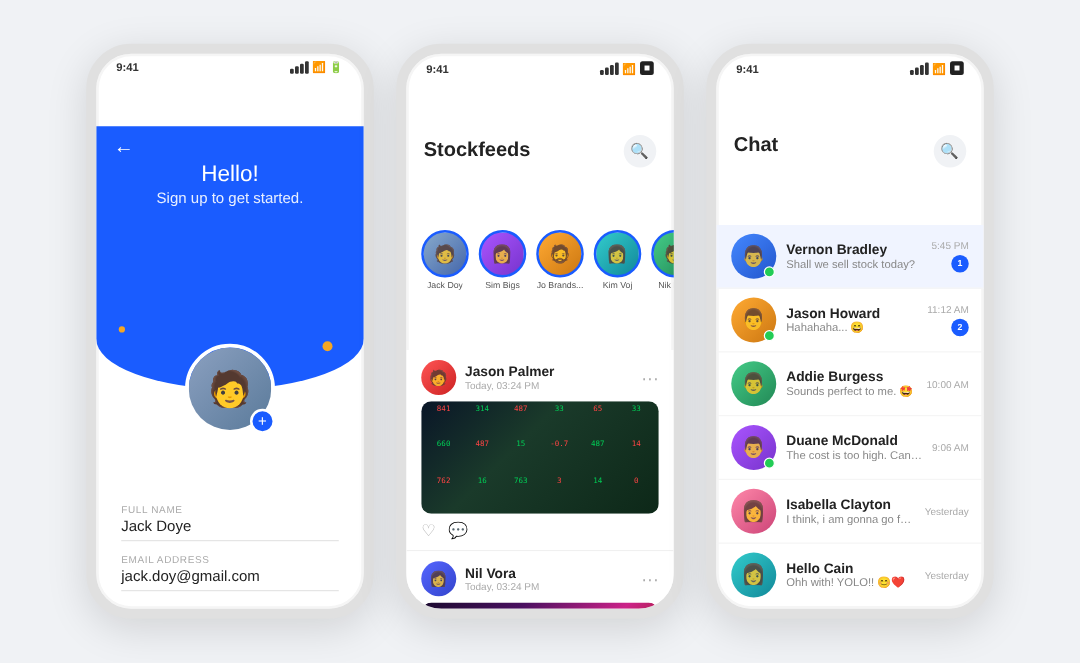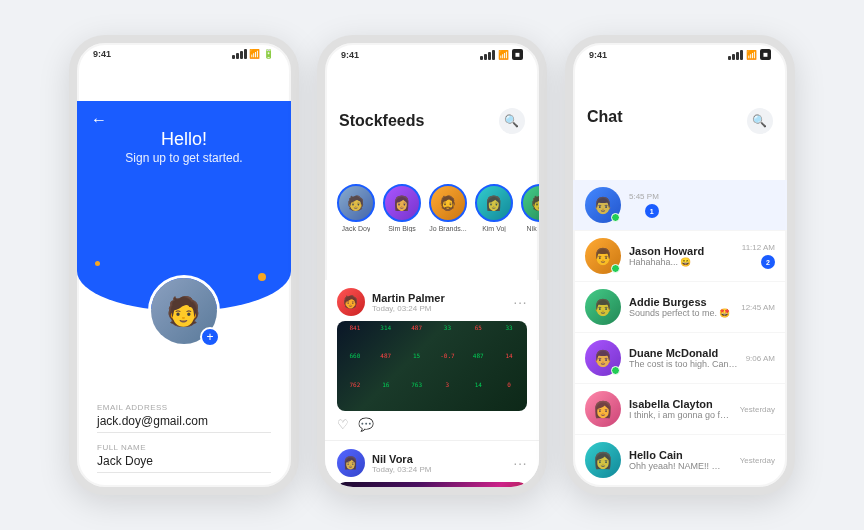--- a/index.html
+++ b/index.html
@@ -460,26 +460,26 @@
         <div class="avatar-img av-blue">
           <span style="font-size:28px;">🧑</span>
         </div>
       </div>
       <div class="add-btn">+</div>
     </div>
   </div>
 
   <div class="form-section">
     <div>
+      <div class="field-label">FULL NAME</div>
+      <div class="field-value">Jack Doye</div>
+    </div>
+    <div>
       <div class="field-label">EMAIL ADDRESS</div>
       <div class="field-value">jack.doy@gmail.com</div>
-    </div>
-    <div>
-      <div class="field-label">FULL NAME</div>
-      <div class="field-value">Jack Doye</div>
     </div>
   </div>
 </div>
 
 <div class="phone phone2">
 
   <div class="phone-notch-bar">
     <span>9:41</span>
     <div class="status-icons">
       <span style="display:flex;gap:1px;align-items:flex-end;">
@@ -532,21 +532,21 @@
   </div>
 
   <div class="feed-scroll">
 
     <div class="post-card">
       <div class="post-header">
         <div class="post-avatar av-red">
           <div class="person-silhouette" style="font-size:12px;">🧑</div>
         </div>
         <div>
-          <div class="post-author">Martin Palmer</div>
+          <div class="post-author">Jason Palmer</div>
           <div class="post-time">Today, 03:24 PM</div>
         </div>
         <div class="post-more">···</div>
       </div>
       <div class="post-image">
         <div class="stock-image">
           <div class="stock-numbers">
             <span class="stock-num red">841</span>
             <span class="stock-num">314</span>
             <span class="stock-num red">487</span>
@@ -616,20 +616,24 @@
 
   <div class="chat-list">
 
     <div class="chat-item active">
       <div class="chat-avatar-wrap">
         <div class="chat-avatar av-blue">
           <div class="person-silhouette" style="font-size:16px;">👨</div>
         </div>
         <div class="online-dot"></div>
       </div>
+      <div class="chat-content">
+        <div class="chat-name">Vernon Bradley</div>
+        <div class="chat-preview">Shall we sell stock today?</div>
+      </div>
       <div class="chat-meta">
         <div class="chat-time">5:45 PM</div>
         <div class="badge">1</div>
       </div>
     </div>
 
     <div class="chat-item">
       <div class="chat-avatar-wrap">
         <div class="chat-avatar av-orange">
           <div class="person-silhouette" style="font-size:16px;">👨</div>
@@ -650,21 +654,21 @@
       <div class="chat-avatar-wrap">
         <div class="chat-avatar av-green">
           <div class="person-silhouette" style="font-size:16px;">👨</div>
         </div>
       </div>
       <div class="chat-content">
         <div class="chat-name">Addie Burgess</div>
         <div class="chat-preview">Sounds perfect to me. 🤩</div>
       </div>
       <div class="chat-meta">
-        <div class="chat-time">12:45 AM</div>
+        <div class="chat-time">10:00 AM</div>
       </div>
     </div>
 
     <div class="chat-item">
       <div class="chat-avatar-wrap">
         <div class="chat-avatar av-purple">
           <div class="person-silhouette" style="font-size:16px;">👨</div>
         </div>
         <div class="online-dot"></div>
       </div>
@@ -693,20 +697,20 @@
     </div>
 
     <div class="chat-item">
       <div class="chat-avatar-wrap">
         <div class="chat-avatar av-teal">
           <div class="person-silhouette" style="font-size:16px;">👩</div>
         </div>
       </div>
       <div class="chat-content">
         <div class="chat-name">Hello Cain</div>
-        <div class="chat-preview">Ohh yeaah! NAME!! 😊❤️</div>
+        <div class="chat-preview">Ohh with! YOLO!! 😊❤️</div>
       </div>
       <div class="chat-meta">
         <div class="chat-time">Yesterday</div>
       </div>
     </div>
   </div>
 </div>
 
 </body></html>

